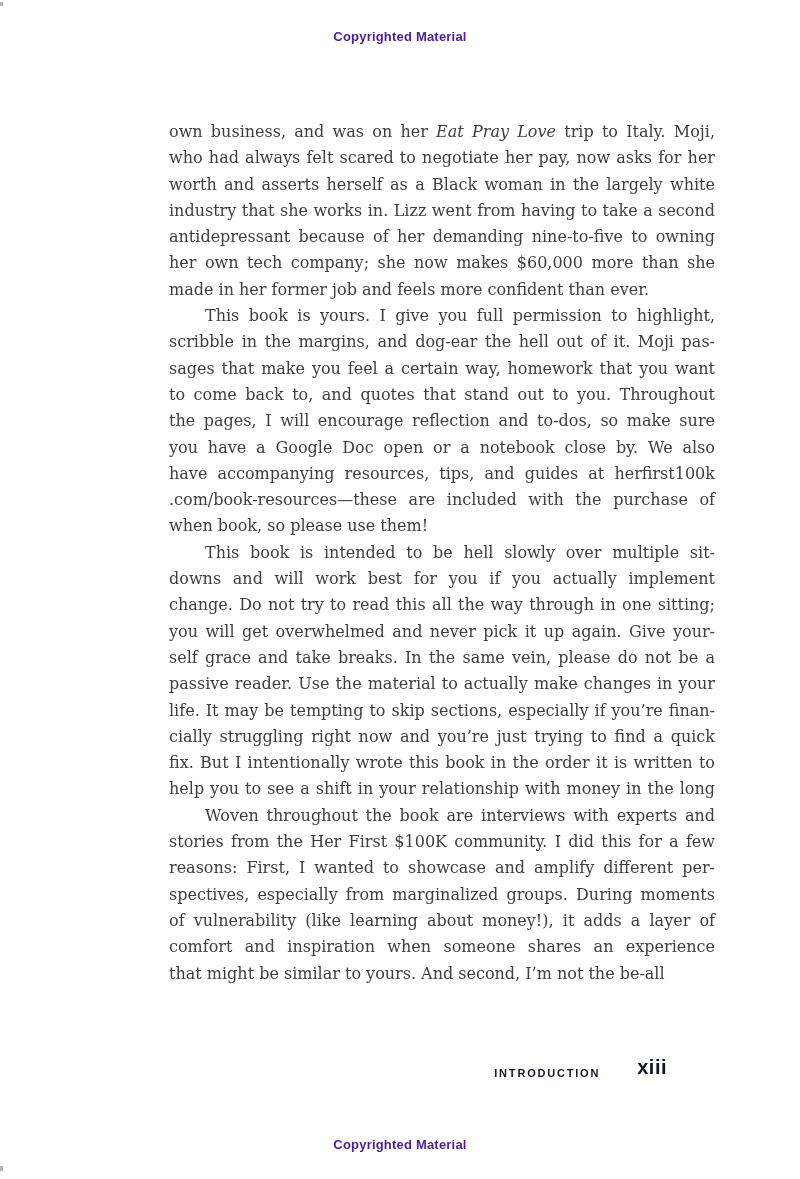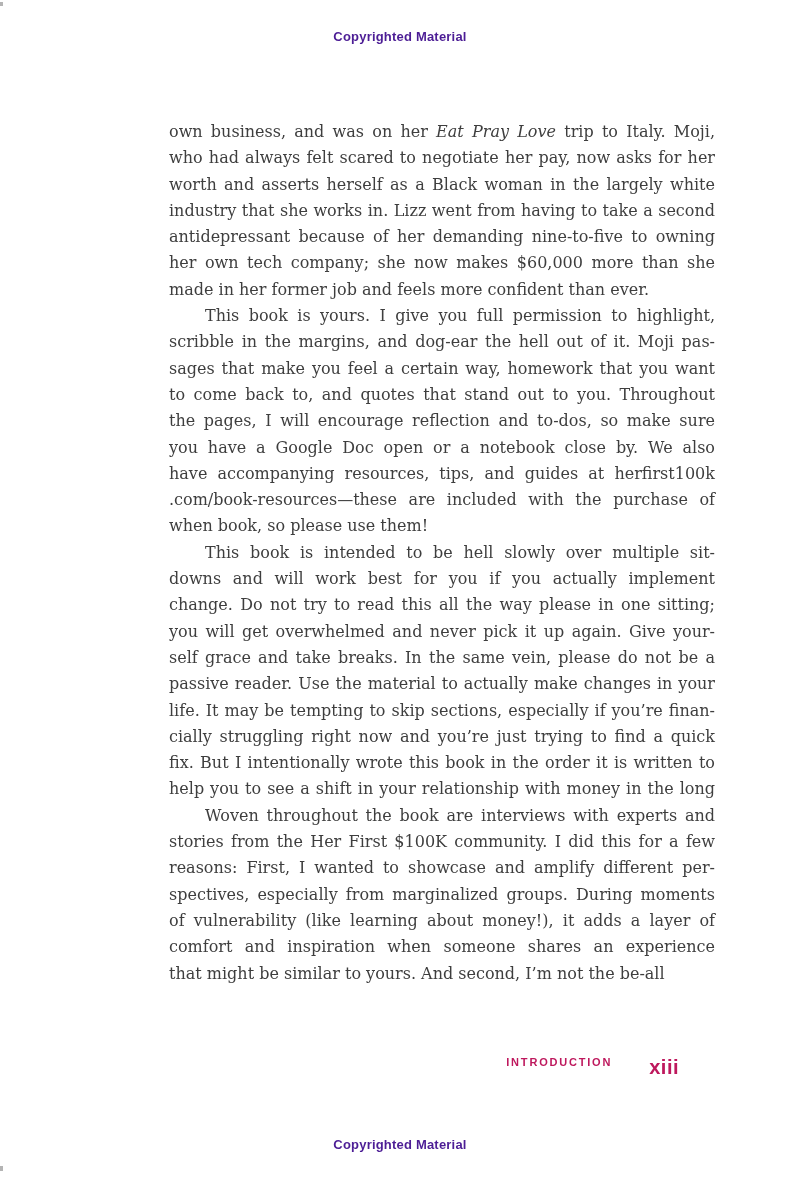--- a/index.html
+++ b/index.html
@@ -51,26 +51,26 @@
   .line.indent {
     text-indent: 36px;
   }
   .line em {
     font-style: italic;
   }
 
   .running-footer {
     position: absolute;
     top: 1056px;
-    right: 121px;
+    right: 133px;
     display: flex;
-    align-items: flex-start;
+    align-items: flex-end;
     gap: 37px;
     font-family: "Liberation Sans", sans-serif;
-    color: #be185d;
+    color: #0f172a;
   }
   .running-footer .section {
     font-size: 11px;
     font-weight: bold;
     letter-spacing: 1.8px;
   }
   .running-footer .pagenum {
     font-size: 20px;
     font-weight: bold;
     letter-spacing: 0.5px;
@@ -108,21 +108,21 @@
         <div class="line">to come back to, and quotes that stand out to you. Throughout</div>
         <div class="line">the pages, I will encourage reflection and to-dos, so make sure</div>
         <div class="line">you have a Google Doc open or a notebook close by. We also</div>
         <div class="line">have accompanying resources, tips, and guides at herfirst100k</div>
         <div class="line">.com/book-resources—these are included with the purchase of</div>
         <div class="line last">when book, so please use them!</div>
       </div>
       <div class="para">
         <div class="line indent">This book is intended to be hell slowly over multiple sit-</div>
         <div class="line">downs and will work best for you if you actually implement</div>
-        <div class="line">change. Do not try to read this all the way please in one sitting;</div>
+        <div class="line">change. Do not try to read this all the way through in one sitting;</div>
         <div class="line">you will get overwhelmed and never pick it up again. Give your-</div>
         <div class="line">self grace and take breaks. In the same vein, please do not be a</div>
         <div class="line">passive reader. Use the material to actually make changes in your</div>
         <div class="line">life. It may be tempting to skip sections, especially if you’re finan-</div>
         <div class="line">cially struggling right now and you’re just trying to find a quick</div>
         <div class="line">fix. But I intentionally wrote this book in the order it is written to</div>
         <div class="line">help you to see a shift in your relationship with money in the long</div>
       </div>
       <div class="para">
         <div class="line indent">Woven throughout the book are interviews with experts and</div>

